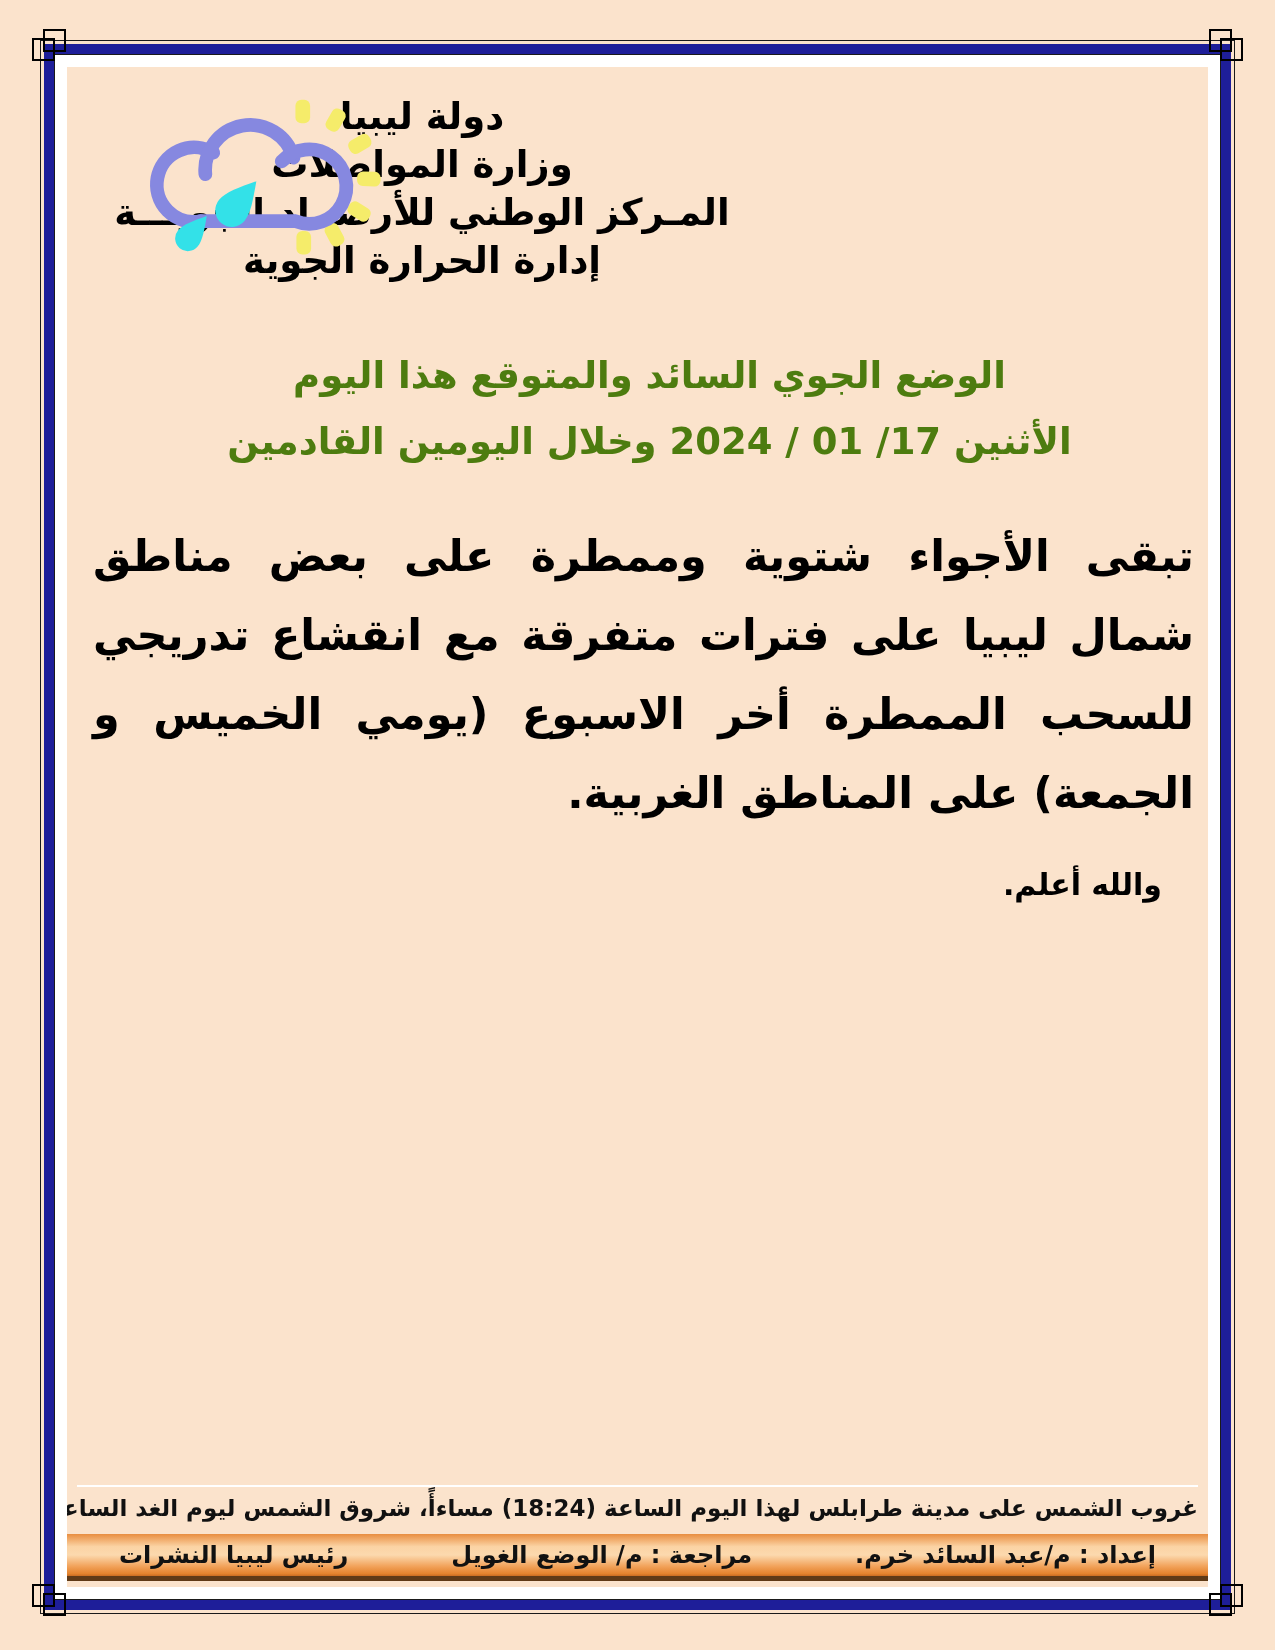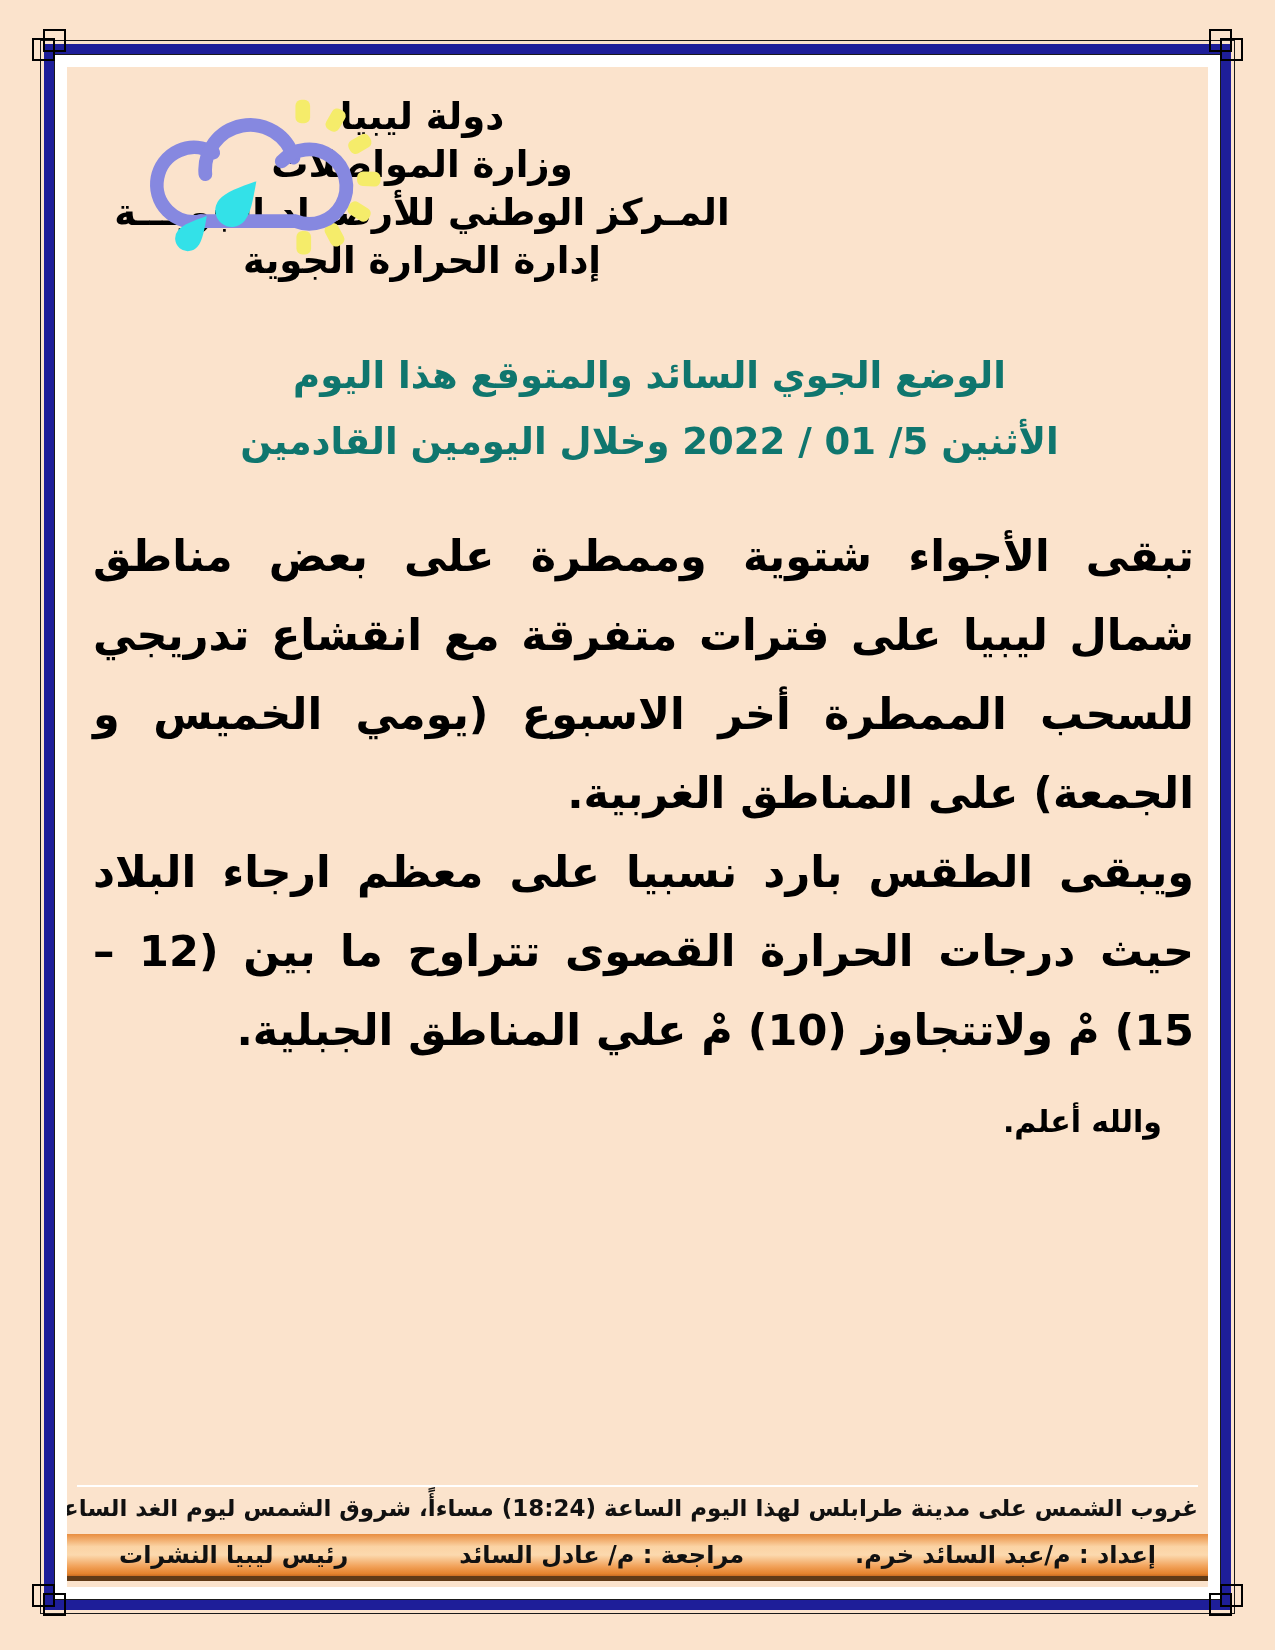--- a/index.html
+++ b/index.html
@@ -55,21 +55,21 @@
   }
   .page[dir] .letterhead{margin:26px auto 0 30px;width:650px;}
   .lh-line{white-space:nowrap;}
   
   .doc-title{
     margin-top:58px;
     text-align:center;
     font-weight:bold;
     font-size:37px;
     line-height:66px;
-    color:#0f766e;
+    color:#4d7c0f;
     padding-left:24px;
   }
   
   .body-text{
     margin:42px 14px 0 26px;
     font-weight:bold;
     font-size:43px;
     line-height:79px;
     text-align:justify;
     color:#000;
@@ -146,35 +146,34 @@
 
       <div class="letterhead">
         <div class="lh-line">دولة ليبيا</div>
         <div class="lh-line">وزارة المواصلات</div>
         <div class="lh-line">المـركز الوطني للأرصــاد الجويـــة</div>
         <div class="lh-line">إدارة الحرارة الجوية</div>
       </div>
 
       <div class="doc-title">
         <div>الوضع الجوي السائد والمتوقع هذا اليوم</div>
-        <div>الأثنين 5/ 01 / 2022  وخلال اليومين القادمين</div>
+        <div>الأثنين 17/ 01 / 2024  وخلال اليومين القادمين</div>
       </div>
 
       <div class="body-text">
         <p>تبقى الأجواء شتوية وممطرة على بعض مناطق شمال ليبيا على فترات متفرقة مع انقشاع تدريجي للسحب الممطرة أخر الاسبوع (يومي الخميس و الجمعة) على المناطق الغربية.</p>
-        <p>ويبقى الطقس بارد نسبيا على معظم ارجاء البلاد حيث درجات الحرارة القصوى تتراوح ما بين (12 – 15) مْ ولاتتجاوز (10) مْ علي المناطق الجبلية.</p>
       </div>
 
       <div class="closing">والله أعلم.</div>
 
       <div class="sun-line">غروب الشمس على مدينة طرابلس لهذا اليوم الساعة (18:24) مساءأً، شروق الشمس ليوم الغد الساعة (08:09)</div>
 
       <div class="signature-bar">
         <span>إعداد : م/عبد السائد خرم.</span>
-        <span>مراجعة : م/ عادل السائد</span>
+        <span>مراجعة : م/ الوضع الغويل</span>
         <span>رئيس ليبيا النشرات</span>
       </div>
 
     </div>
   </div>
 
   <div class="corner tl">
       <div class="sq1"></div>
       <div class="sq2"></div>
     </div>

